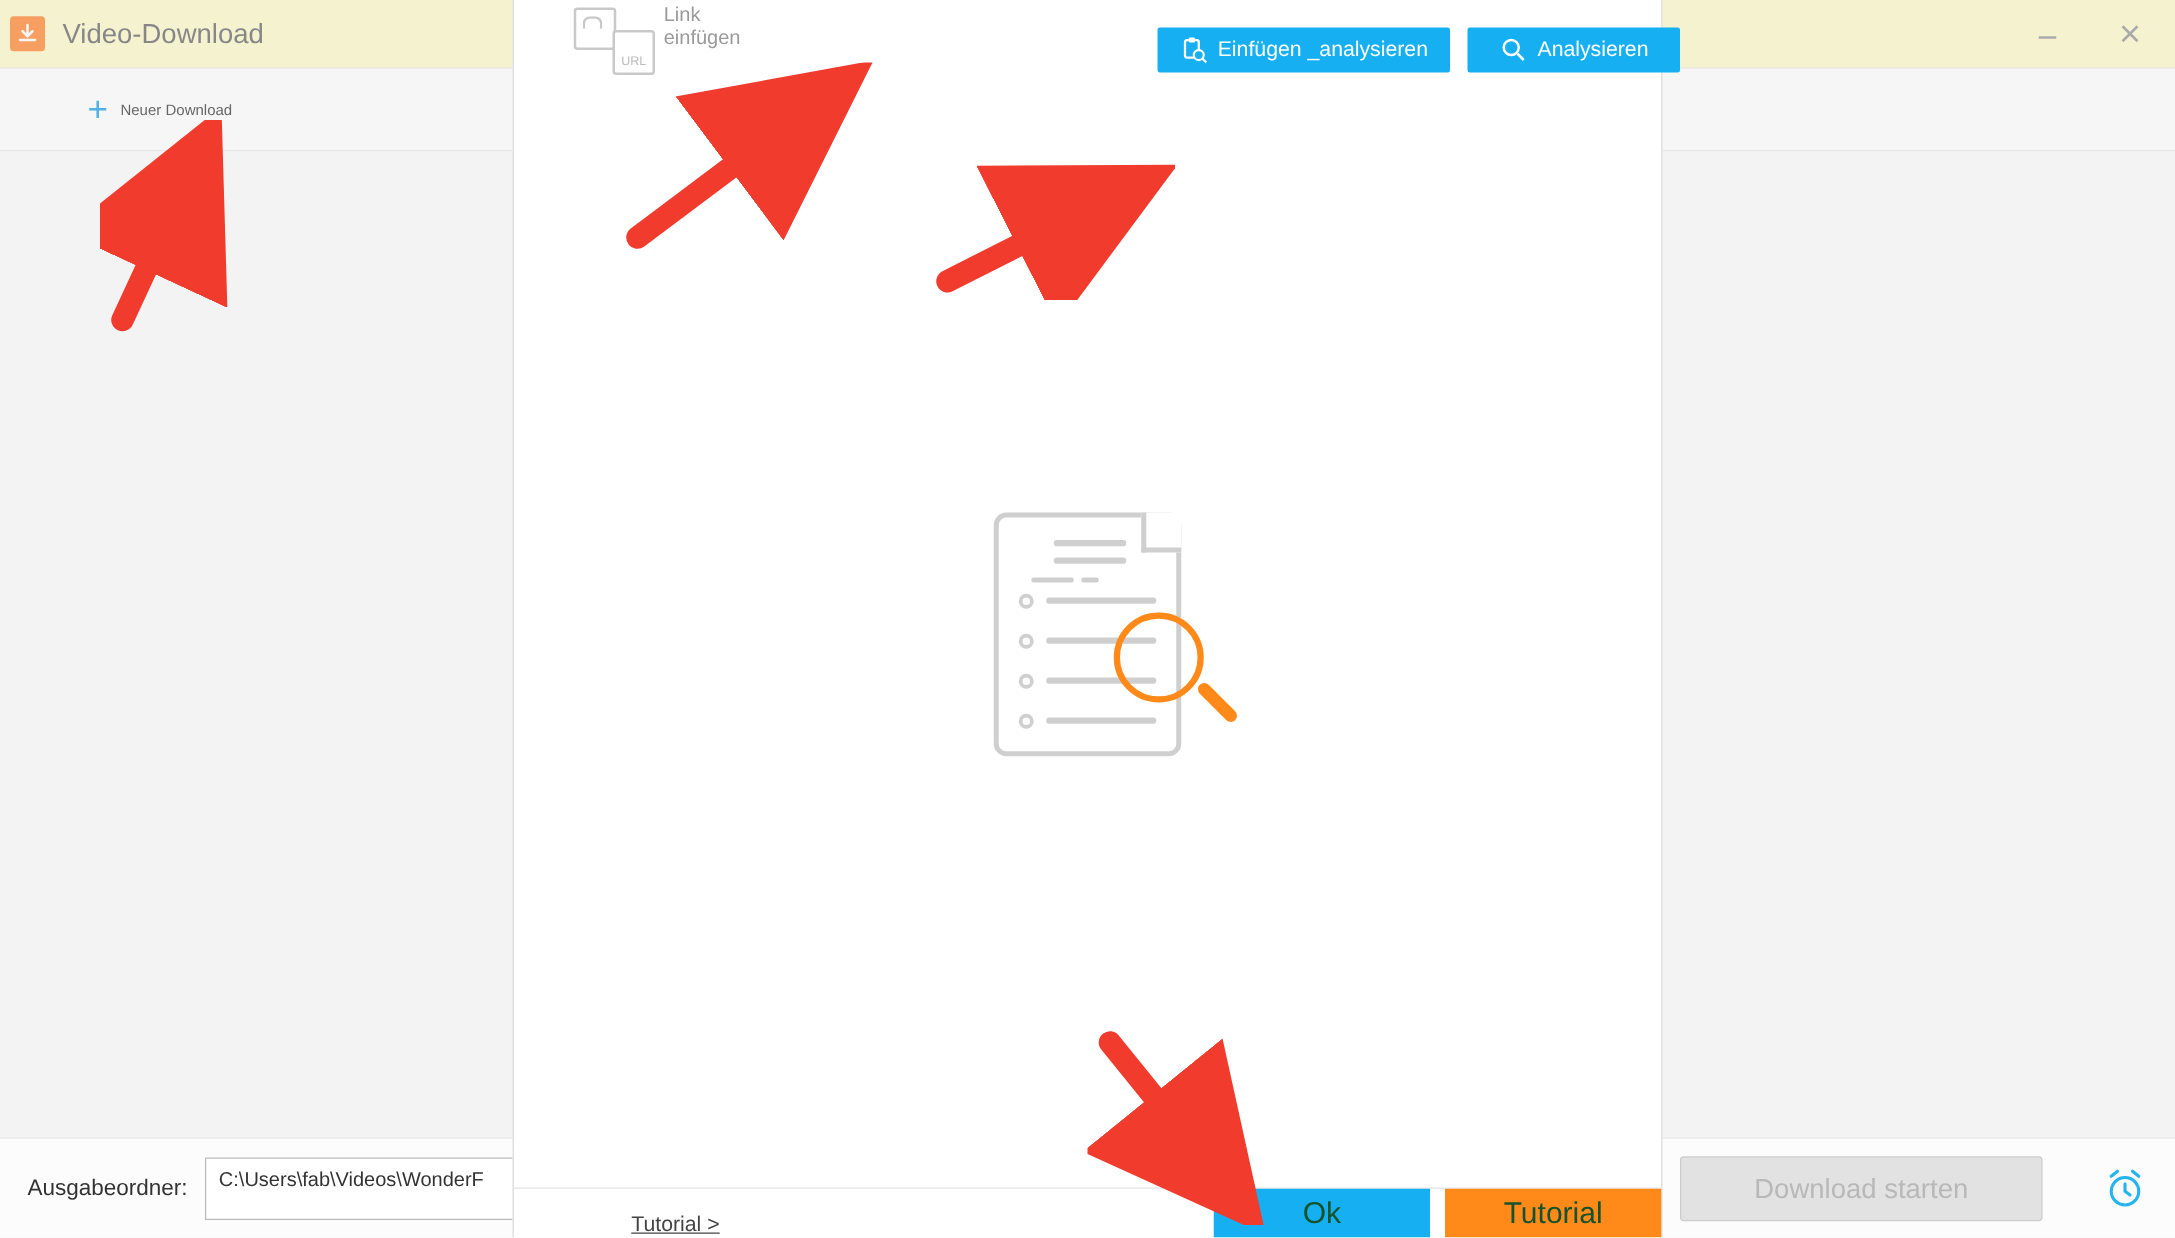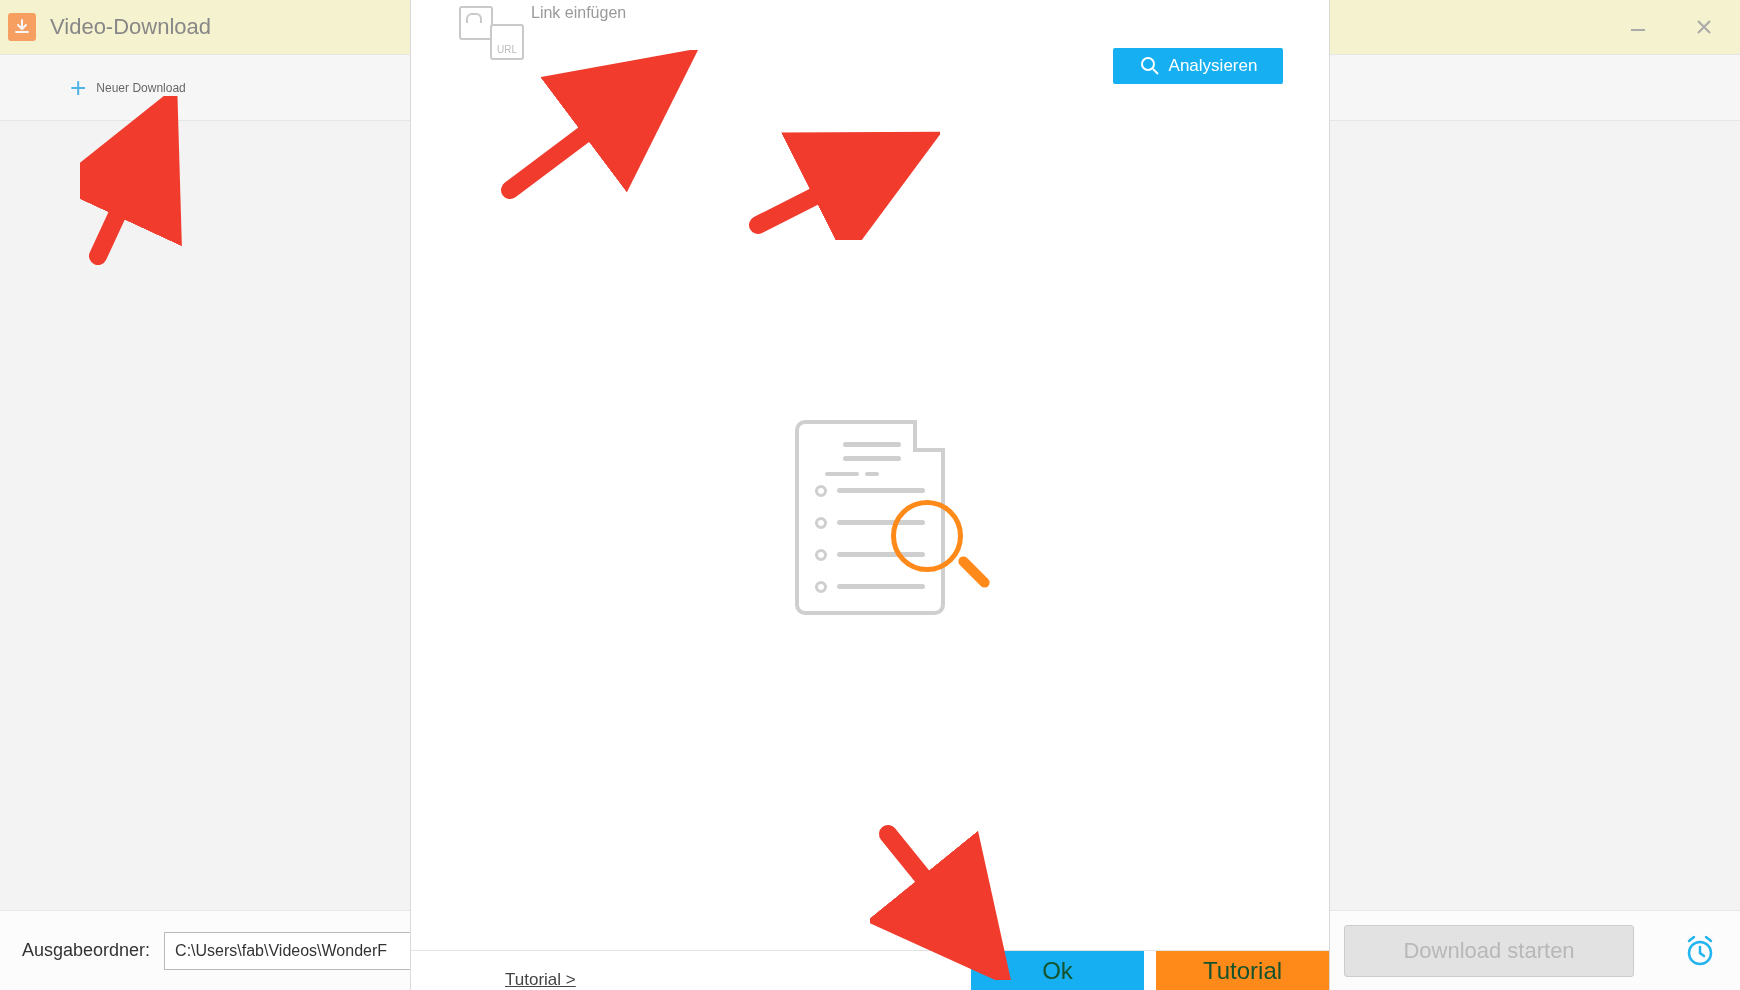--- a/index.html
+++ b/index.html
@@ -83,21 +83,21 @@
       align-items: center;
       padding: 0 22px;
       gap: 14px;
     }
     .bottombar .lbl {
       font-size: 18px;
       color: #333;
     }
     .bottombar .path {
       width: 250px;
-      height: 38px;
+      height: 50px;
       border: 1px solid #bbb;
       background: #fff;
       padding: 0 10px;
       font-size: 16px;
       color: #333;
       overflow: hidden;
       white-space: nowrap;
       line-height: 36px;
     }
     .bottombar .spacer { flex: 1; }
@@ -161,21 +161,21 @@
       content: ""; position: absolute; left: 5px; top: 5px; width: 12px; height: 8px;
       border: 2px solid #c9c9c9; border-radius: 6px 6px 0 0; border-bottom: none;
     }
     .dlg-top .url-icon .front-doc {
       left: 35px; top: 18px; width: 34px; height: 36px;
       display: flex; align-items: flex-end; justify-content: center;
       font-size: 10px; color: #bcbcbc; padding-bottom: 3px;
     }
     .dlg-fields {
       flex: 1;
-      display: flex; flex-direction: column;
+      display: flex; flex-direction: row;
     }
     .dlg-fields .label-small {
       font-size: 16px; color: #9a9a9a; margin-bottom: 8px;
     }
     .dlg-fields input.url-input {
       width: 752px;
       height: 32px;
       border: 1px solid #b8b8b8;
       padding: 0 8px;
       font-size: 16px;
@@ -341,20 +341,31 @@
 
 <div class="dialog">
   <div class="dlg-top">
     <div class="url-icon">
       <div class="back-doc"></div>
       <div class="front-doc">URL</div>
     </div>
     <div class="dlg-fields">
       <div class="label-small">Link einfügen</div>
       <div class="dlg-buttons-row">
+        <button class="blue-btn">
+          <span class="icn">
+            <svg width="22" height="22" viewBox="0 0 22 22">
+                <rect x="4" y="3" width="11" height="14" rx="1.5" stroke="#fff" stroke-width="1.8" fill="none"></rect>
+                <rect x="7" y="1" width="5" height="4" rx="1" fill="#fff"></rect>
+                <circle cx="15" cy="15" r="4" stroke="#fff" stroke-width="1.8" fill="#16aff2"></circle>
+                <path d="M18 18 l3 3" stroke="#fff" stroke-width="1.8"></path>
+              </svg>
+          </span>
+          <span>Einfügen _analysieren</span>
+        </button>
         <button class="blue-btn">
           <span class="icn">
             <svg width="22" height="22" viewBox="0 0 22 22">
                 <circle cx="9" cy="9" r="6" stroke="#fff" stroke-width="2" fill="none"></circle>
                 <path d="M14 14 l5 5" stroke="#fff" stroke-width="2"></path>
               </svg>
           </span>
           <span>Analysieren</span>
         </button>
       </div>

